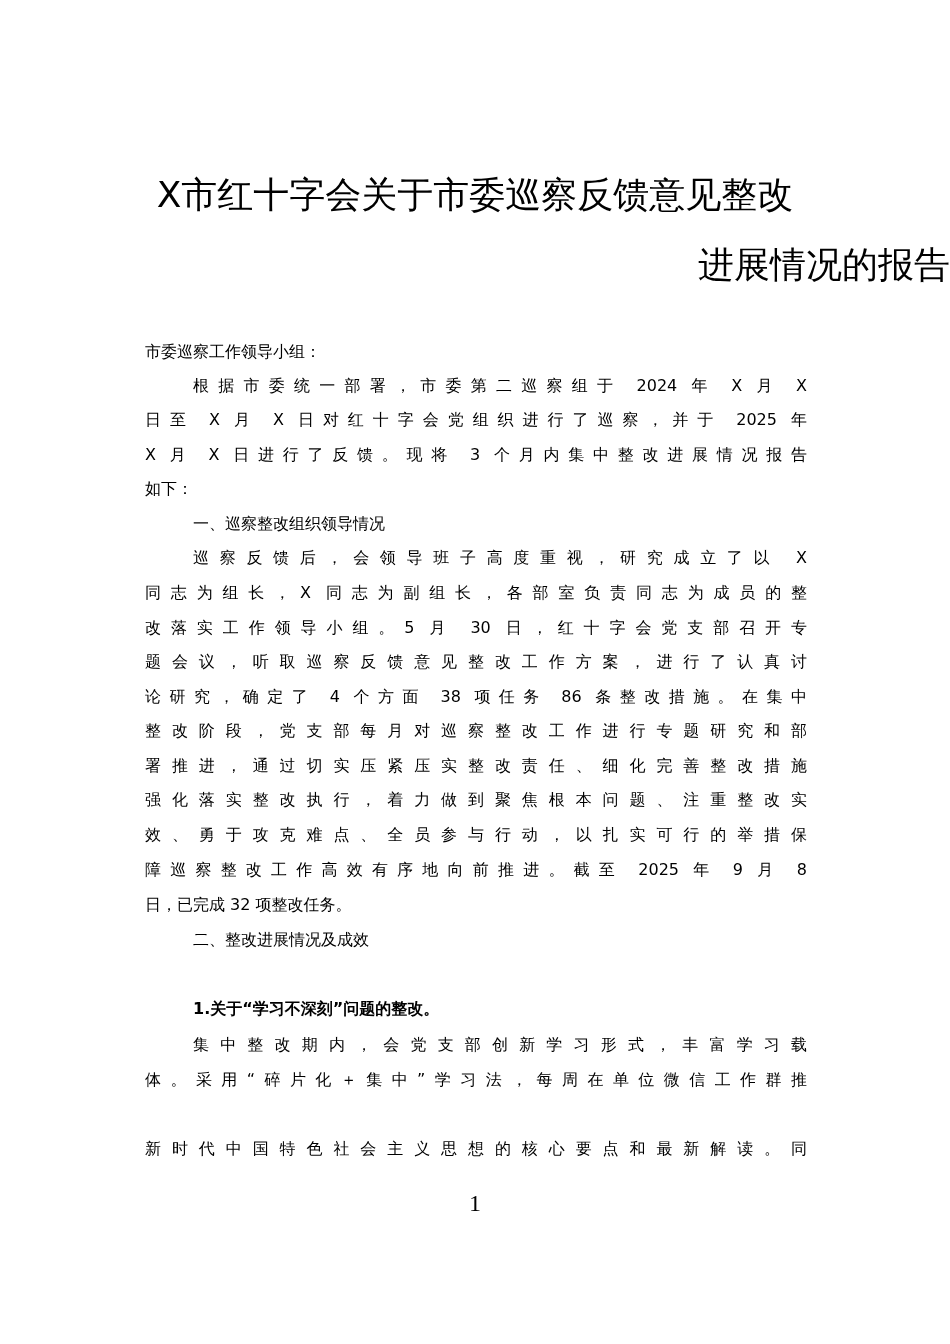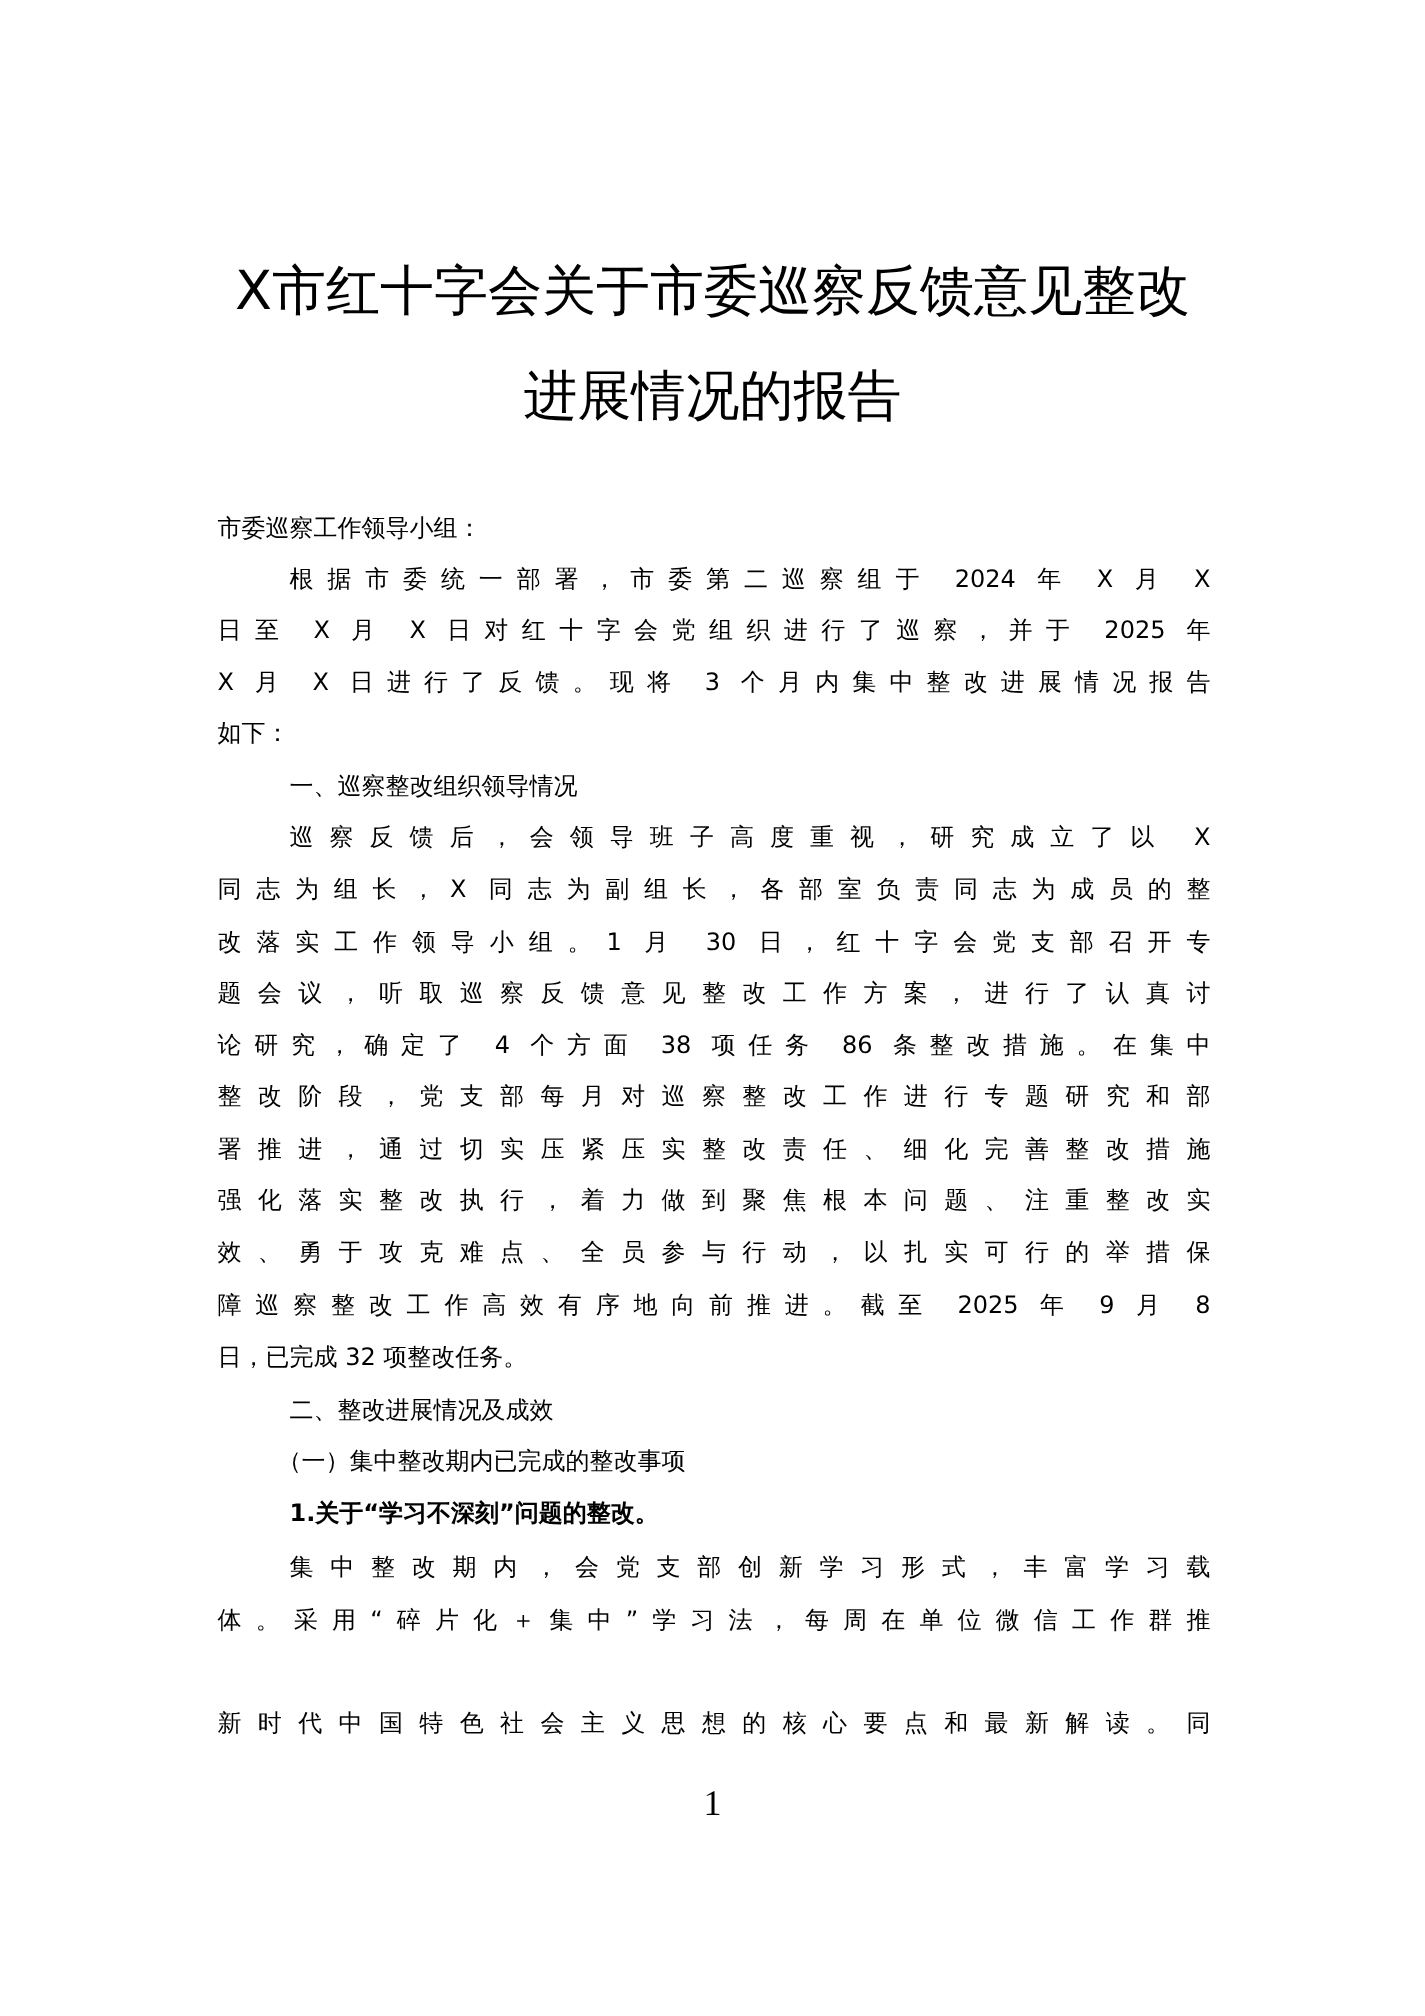--- a/index.html
+++ b/index.html
@@ -2,21 +2,21 @@
 <html><head>
 <meta charset="utf-8">
 <style>
   html, body { margin: 0; padding: 0; background: #ffffff; }
   body { width: 950px; height: 1344px; position: relative; overflow: hidden;
          font-family: "DejaVu Sans", "Liberation Sans", sans-serif; color: #000; }
   .page { position: absolute; left: 0; top: 0; width: 950px; height: 1016px; background: #fff; }
   .title { position: absolute; left: 0; width: 950px; text-align: center;
            font-size: 36px; line-height: 40px; white-space: nowrap; letter-spacing: 0px; }
   .t1 { top: 175px; }
-  .t2 { top: 245px; }
+  .t2 { top: 245px; text-align: right; }
   .line { position: absolute; left: 145px; width: 662px; height: 34px;
           font-size: 16px; line-height: 34px; white-space: nowrap;
           text-align: justify; text-align-last: justify; }
   .line.short { text-align-last: left; }
   .line.indent { left: 193px; width: 614px; }
   .line.indent2 { left: 185px; width: 622px; }
   .bold { font-weight: bold; }
   .pagenum { position: absolute; top: 1188px; left: 0; width: 950px; text-align: center;
              font-family: "Liberation Serif", serif; font-size: 24px; line-height: 30px; }
 </style>
@@ -31,32 +31,31 @@
 
   <div class="line indent" style="top:369px">根据市委统一部署，市委第二巡察组于 2024 年 X 月 X</div>
   <div class="line" style="top:403px">日至 X 月 X 日对红十字会党组织进行了巡察，并于 2025 年</div>
   <div class="line" style="top:438px">X 月 X 日进行了反馈。现将 3 个月内集中整改进展情况报告</div>
   <div class="line short" style="top:472px">如下：</div>
 
   <div class="line indent short" style="top:507px">一、巡察整改组织领导情况</div>
 
   <div class="line indent" style="top:541px">巡察反馈后，会领导班子高度重视，研究成立了以 X</div>
   <div class="line" style="top:576px">同志为组长，X 同志为副组长，各部室负责同志为成员的整</div>
-  <div class="line" style="top:611px">改落实工作领导小组。1 月 30 日，红十字会党支部召开专</div>
+  <div class="line" style="top:611px">改落实工作领导小组。5 月 30 日，红十字会党支部召开专</div>
   <div class="line" style="top:645px">题会议，听取巡察反馈意见整改工作方案，进行了认真讨</div>
   <div class="line" style="top:680px">论研究，确定了 4 个方面 38 项任务 86 条整改措施。在集中</div>
   <div class="line" style="top:714px">整改阶段，党支部每月对巡察整改工作进行专题研究和部</div>
   <div class="line" style="top:749px">署推进，通过切实压紧压实整改责任、细化完善整改措施</div>
   <div class="line" style="top:818px">效、勇于攻克难点、全员参与行动，以扎实可行的举措保</div>
   <div class="line" style="top:783px">强化落实整改执行，着力做到聚焦根本问题、注重整改实</div>
   <div class="line" style="top:853px">障巡察整改工作高效有序地向前推进。截至 2025 年 9 月 8</div>
   <div class="line short" style="top:888px">日，已完成 32 项整改任务。</div>
 
   <div class="line indent short" style="top:923px">二、整改进展情况及成效</div>
-  <div class="line indent2 short" style="top:957px">（一）集中整改期内已完成的整改事项</div>
   <div class="line indent short bold" style="top:992px">1.关于“学习不深刻”问题的整改。</div>
 
   <div class="line indent" style="top:1028px">集中整改期内，会党支部创新学习形式，丰富学习载</div>
   <div class="line" style="top:1063px">体。采用“碎片化＋集中”学习法，每周在单位微信工作群推</div>
   <div class="line" style="top:1132px">新时代中国特色社会主义思想的核心要点和最新解读。同</div>
 
   <div class="pagenum">1</div>
 </div>
 
 </body></html>

